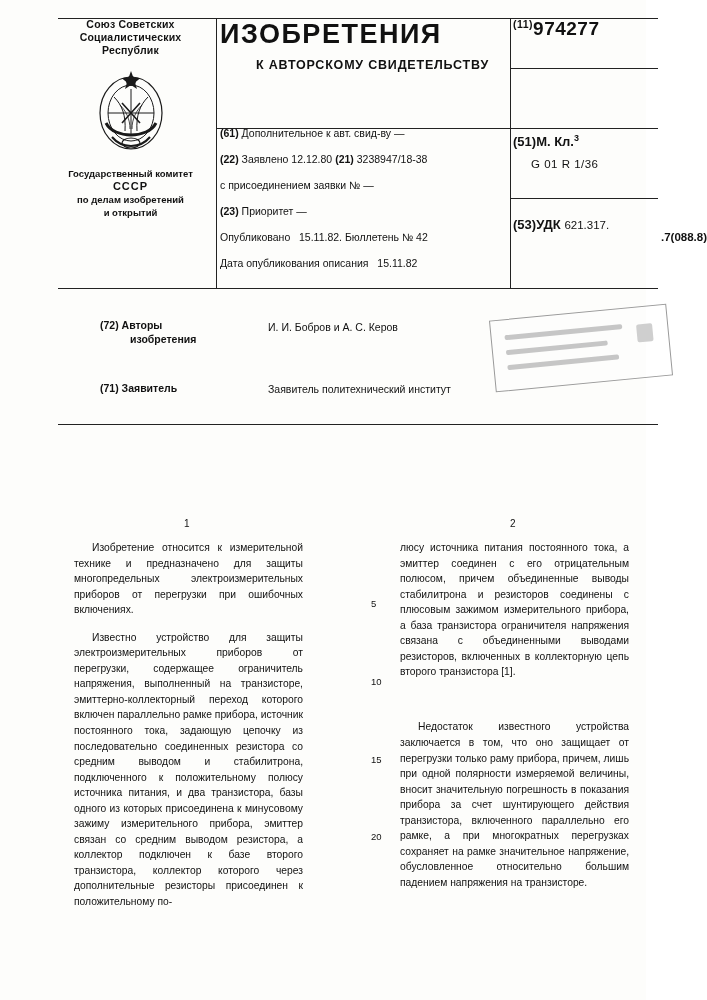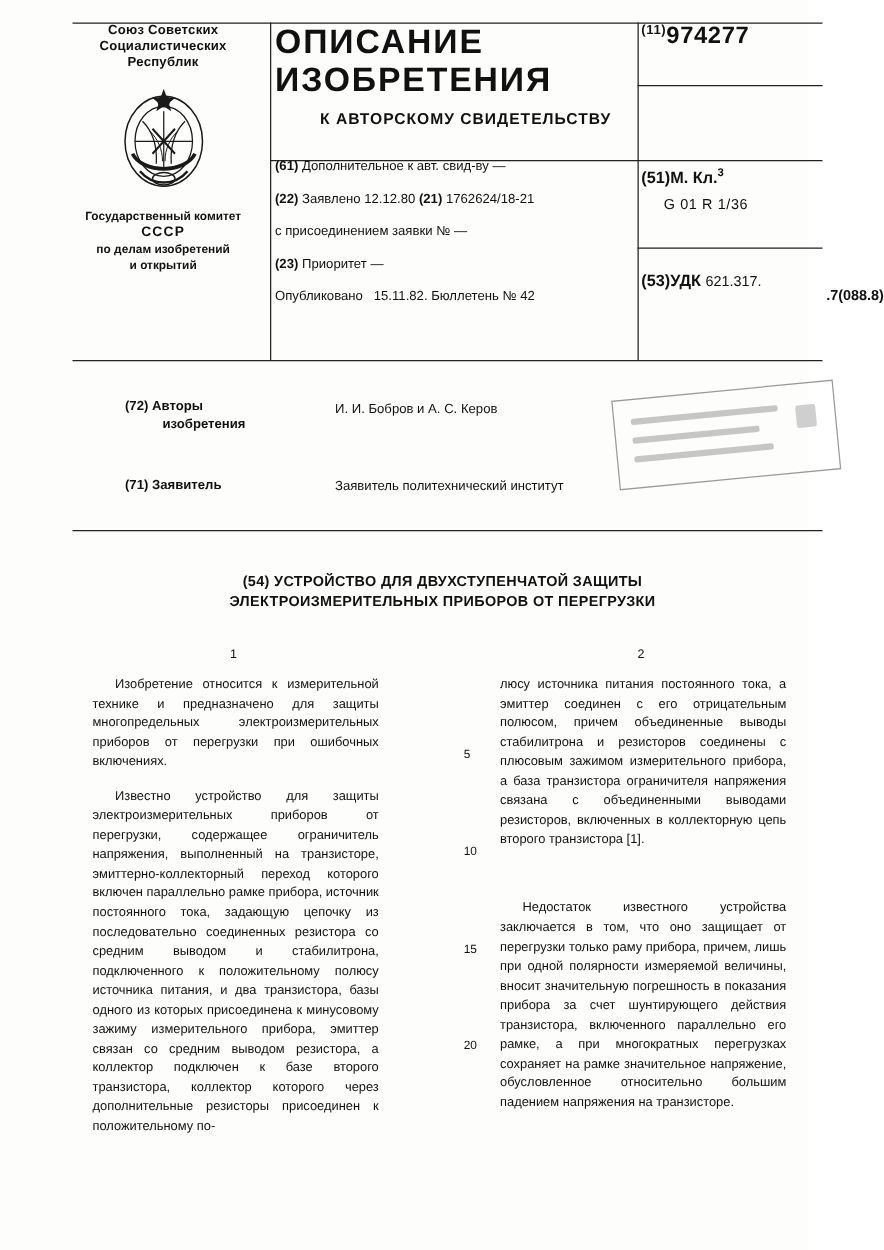--- a/index.html
+++ b/index.html
@@ -296,50 +296,54 @@
 
       <div class="committee">
         <div>Государственный комитет</div>
         <div class="big">СССР</div>
         <div>по делам изобретений</div>
         <div>и открытий</div>
       </div>
     </div>
 
     <div class="hdr-mid">
-      <div class="title-1">ОПИСАНИЕ</div>
       <div class="title-2">ИЗОБРЕТЕНИЯ</div>
       <div class="title-3">К АВТОРСКОМУ СВИДЕТЕЛЬСТВУ</div>
     </div>
 
     <div class="meta">
       <div class="meta-row">
         <span class="num">(61)</span>
         <span>Дополнительное к авт. свид-ву</span>
         <span>—</span>
       </div>
       <div class="meta-row">
         <span class="num">(22)</span>
         <span>Заявлено 12.12.80</span>
         <span class="num">(21)</span>
-        <span>1762624/18-21</span>
+        <span>3238947/18-38</span>
       </div>
       <div class="meta-row">
         <span>с присоединением заявки №</span>
         <span>—</span>
       </div>
       <div class="meta-row">
         <span class="num">(23)</span>
         <span>Приоритет</span>
         <span>—</span>
       </div>
       <div class="meta-row">
         <span>Опубликовано</span>
         &nbsp;
         <span>15.11.82. Бюллетень № 42</span>
+      </div>
+      <div class="meta-row">
+        <span>Дата опубликования описания</span>
+        &nbsp;
+        <span>15.11.82</span>
       </div>
     </div>
 
     <div class="hdr-right">
       <div class="pat-num">
         <span class="sup">(11)</span><span>974277</span>
       </div>
       <div class="mk-block">
         <span>(51)</span><span>М. Кл.</span><span class="sup3">3</span>
         <div class="mk-class">G 01 R 1/36</div>
@@ -379,27 +383,20 @@
   </div>
 
   <div class="stamp">
     <div class="sbox"></div>
     <div class="sline" style="top:16px; width:118px;"></div>
     <div class="sline" style="top:31px; width:102px;"></div>
     <div class="sline" style="top:46px; width:112px;"></div>
     <div class="sline" style="top:18px; left:146px; width:16px; height:18px; background:#cfcfcf;"></div>
   </div>
 
-  <div class="inv-title">
-    <div>
-      <span>(54)</span>
-      <span>УСТРОЙСТВО ДЛЯ ДВУХСТУПЕНЧАТОЙ ЗАЩИТЫ</span>
-    </div>
-    <div>ЭЛЕКТРОИЗМЕРИТЕЛЬНЫХ ПРИБОРОВ ОТ ПЕРЕГРУЗКИ</div>
-  </div>
 
   <div class="colnum" style="left:184px; top:518px;">1</div>
   <div class="colnum" style="left:510px; top:518px;">2</div>
 
   <div class="linenums" style="left:371px; top:596px;">
     <div>5</div>
     <div>10</div>
     <div>15</div>
     <div>20</div>
   </div>

